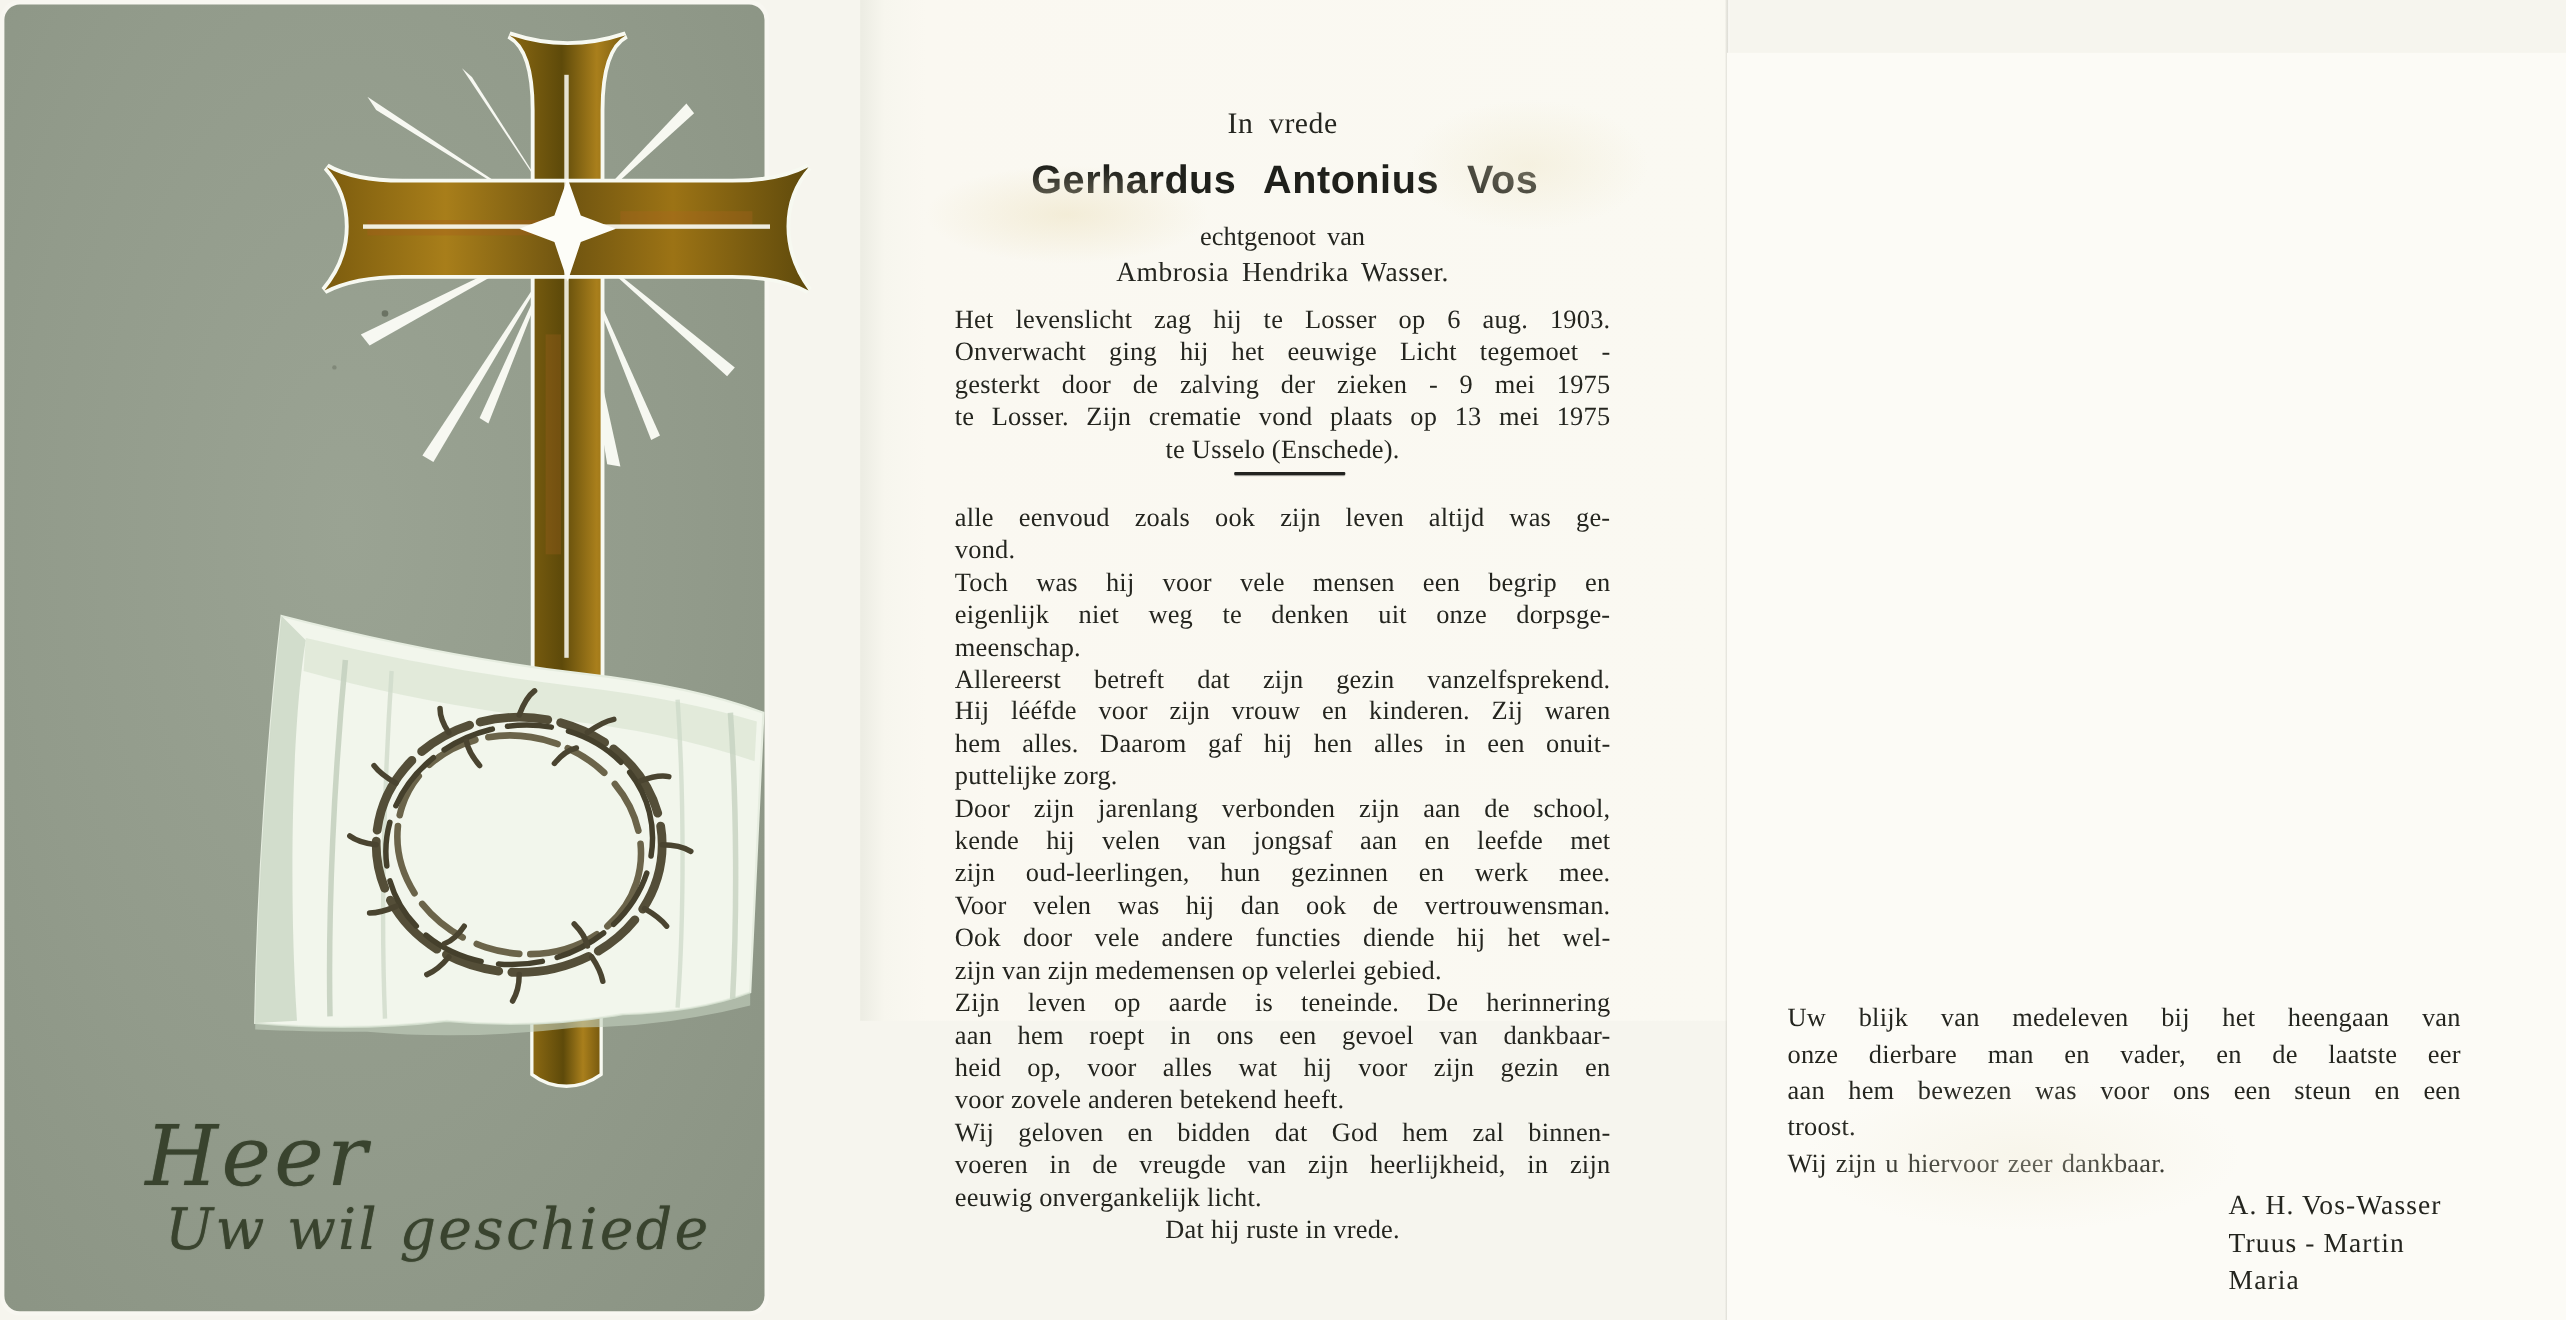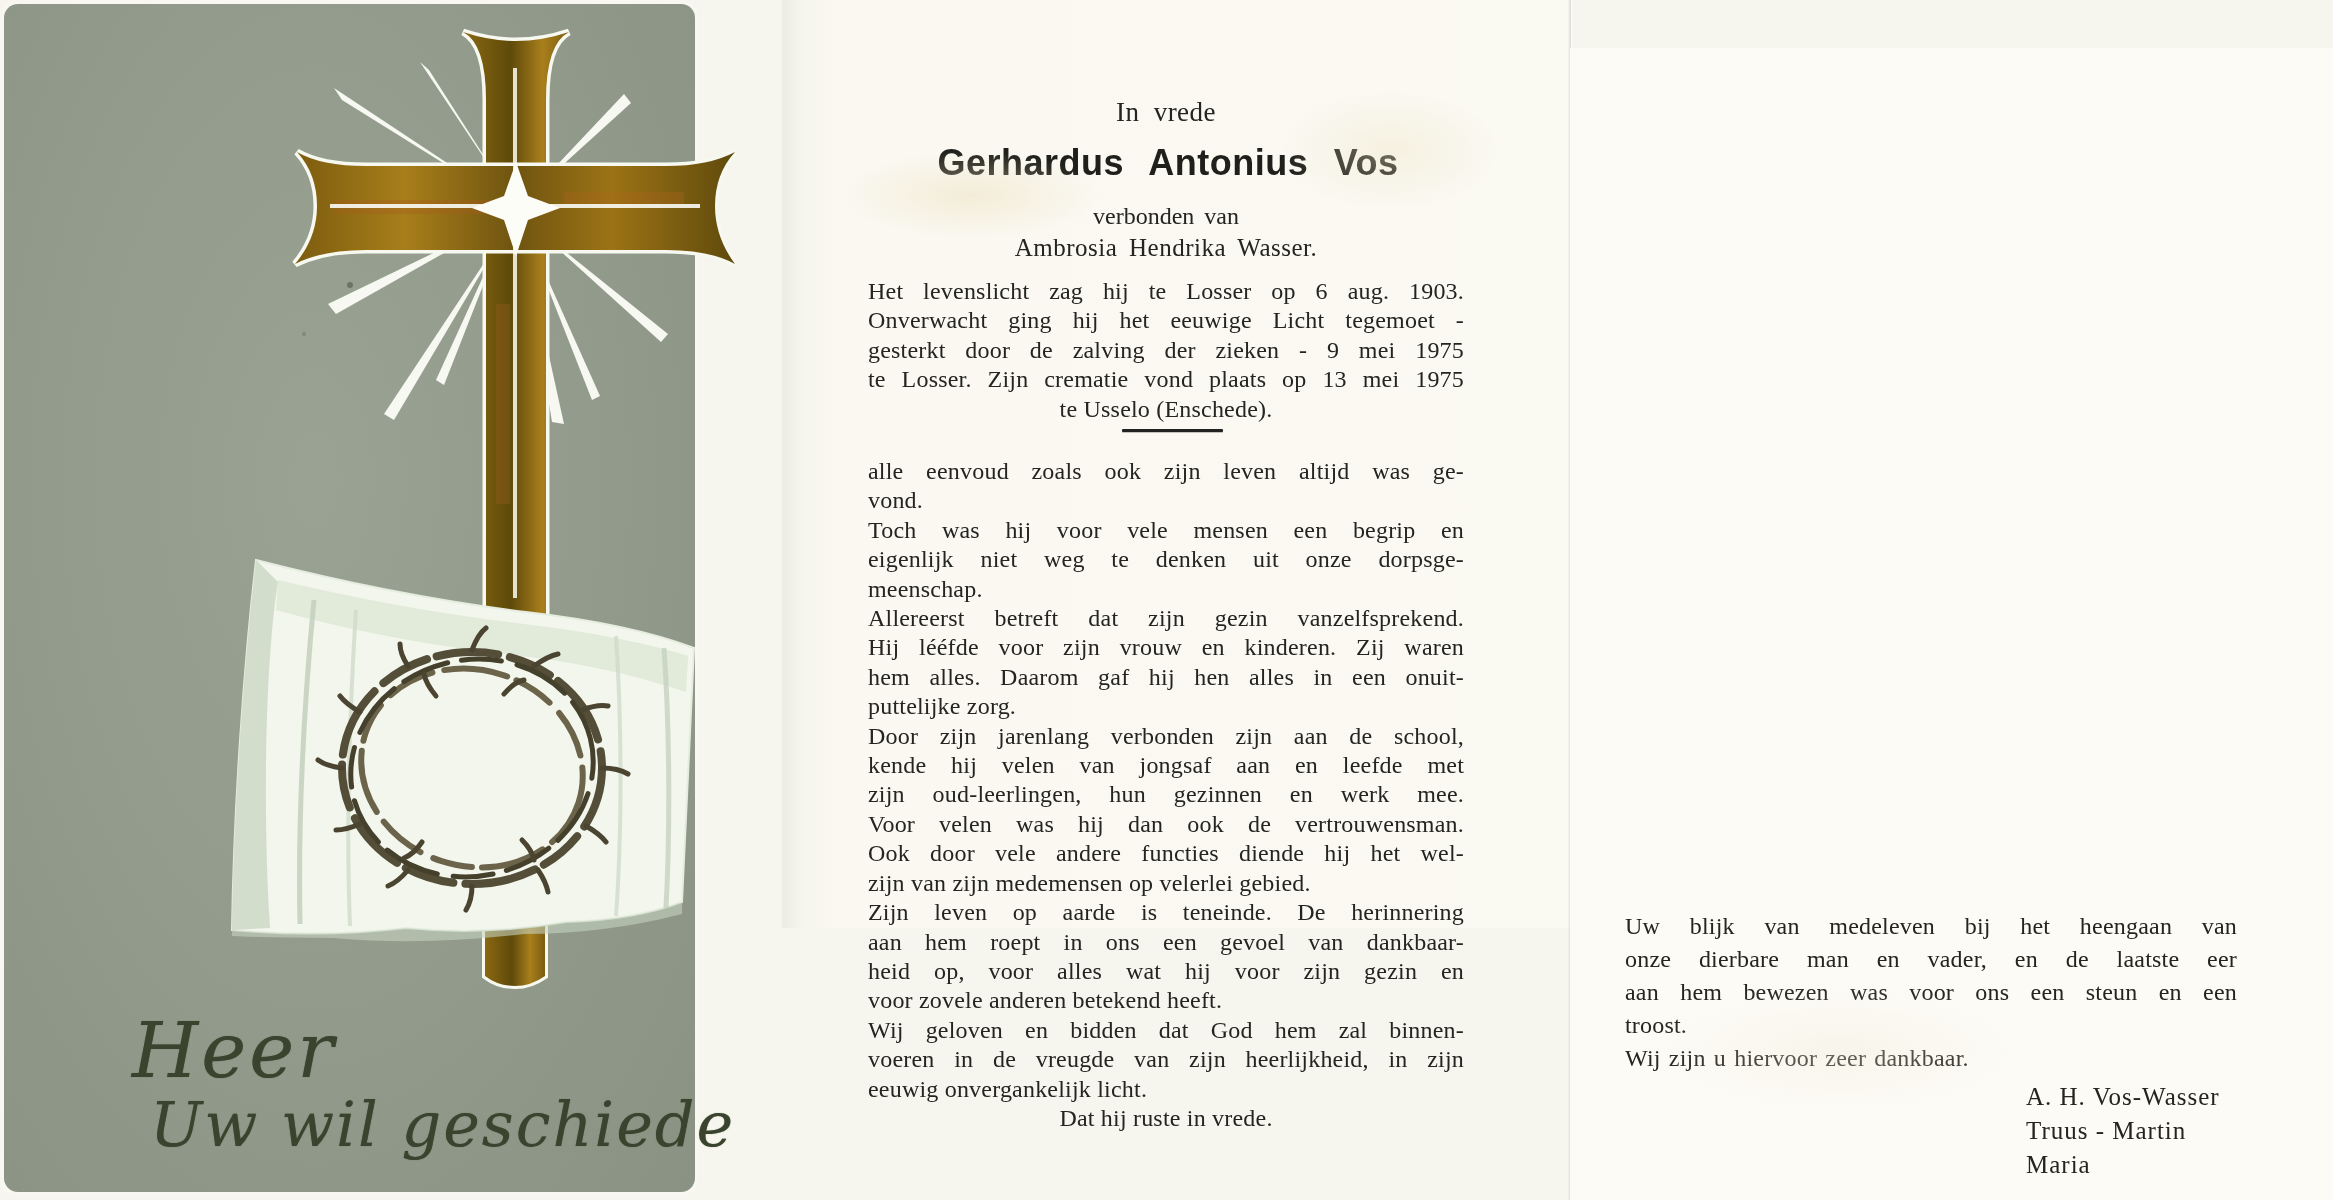--- a/index.html
+++ b/index.html
@@ -18,21 +18,21 @@
     box-shadow:0 0 0 4px #f8f7f1;
   }
   .green-card svg{position:absolute;left:0;top:0;}
   .script-line{
     position:absolute;
     font-family:"DejaVu Serif","Liberation Serif",serif;
     font-style:italic;color:#39432e;white-space:nowrap;
     text-shadow:0 0 1px rgba(40,55,30,.55);
   }
   .script-1{left:128px;top:1002px;font-size:76px;letter-spacing:3px;}
-  .script-2{left:146px;top:1084px;font-size:62px;letter-spacing:2px;}
+  .script-2{left:146px;top:1084px;font-size:52px;letter-spacing:2px;}
 
   
   .page-middle{
     position:absolute;left:782px;top:0;width:788px;height:928px;
     background:linear-gradient(90deg,#ecece3 0px,#f7f6ee 22px,#faf8f1 60px,#faf9f2 100%);
   }
   .page-right{
     position:absolute;left:1570px;top:0;width:763px;height:1200px;
     background:#fcfbf6;
     margin-top:48px;
@@ -188,21 +188,21 @@
       </g>
     </svg>
 
     <div class="script-line script-1">Heer</div>
     <div class="script-line script-2">Uw wil geschiede</div>
   </div>
 
   <div class="page-middle">
     <div class="intro ink center-line">In vrede</div>
     <div class="deceased-name">Gerhardus Antonius Vos</div>
-    <div class="relation ink center-line">verbonden van</div>
+    <div class="relation ink center-line">echtgenoot van</div>
     <div class="spouse ink center-line">Ambrosia Hendrika Wasser.</div>
 
     <div class="par par-dates ink">
         <div class="ln a-j">Het levenslicht zag hij te Losser op 6 aug. 1903.</div>
         <div class="ln a-j">Onverwacht ging hij het eeuwige Licht tegemoet -</div>
         <div class="ln a-j">gesterkt door de zalving der zieken - 9 mei 1975</div>
         <div class="ln a-j">te Losser. Zijn crematie vond plaats op 13 mei 1975</div>
         <div class="ln a-c">te Usselo (Enschede).</div>
       </div>
 

